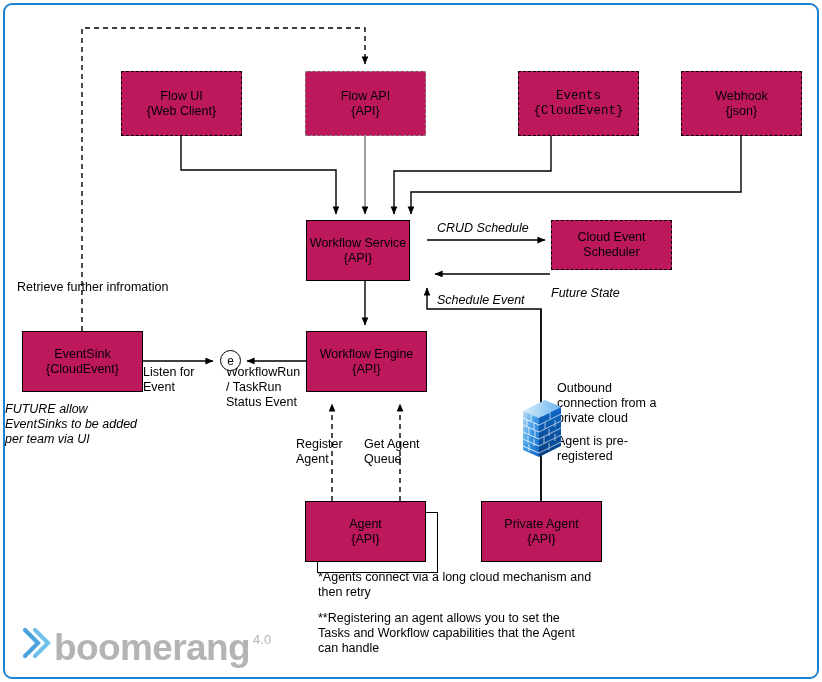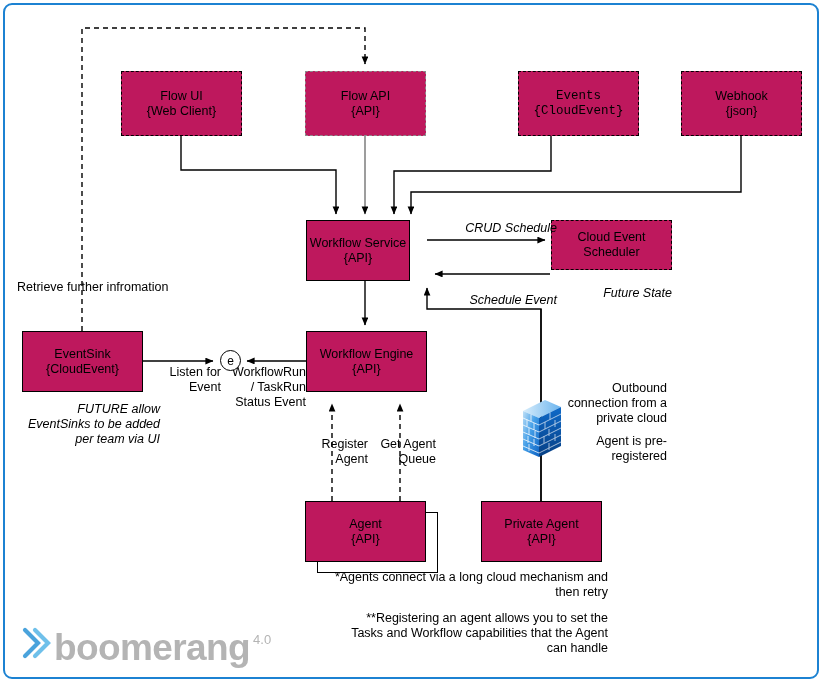--- a/index.html
+++ b/index.html
@@ -61,21 +61,21 @@
     box-sizing: border-box;
     border: 1.3px solid #000000;
     background: #ffffff;
     z-index: 1;
   }
   .lbl {
     position: absolute;
     font-size: 12.5px;
     line-height: 15px;
     color: #000000;
-    text-align: right;
+    text-align: left;
     white-space: pre-line;
   }
   .lbl.italic { font-style: italic; }
   .lbl.left { text-align: left; white-space: nowrap; }
 
   .ecircle {
     position: absolute;
     width: 21px;
     height: 21px;
     border-radius: 50%;

